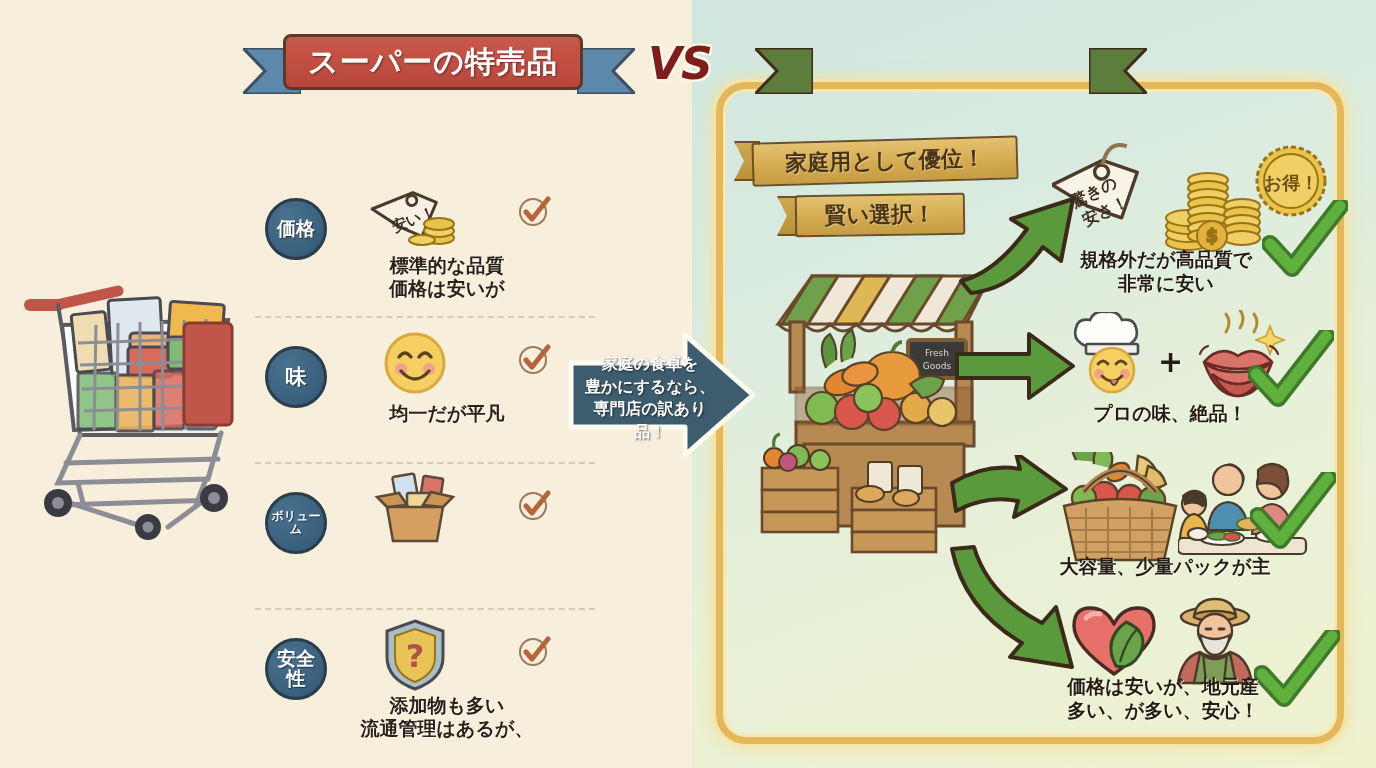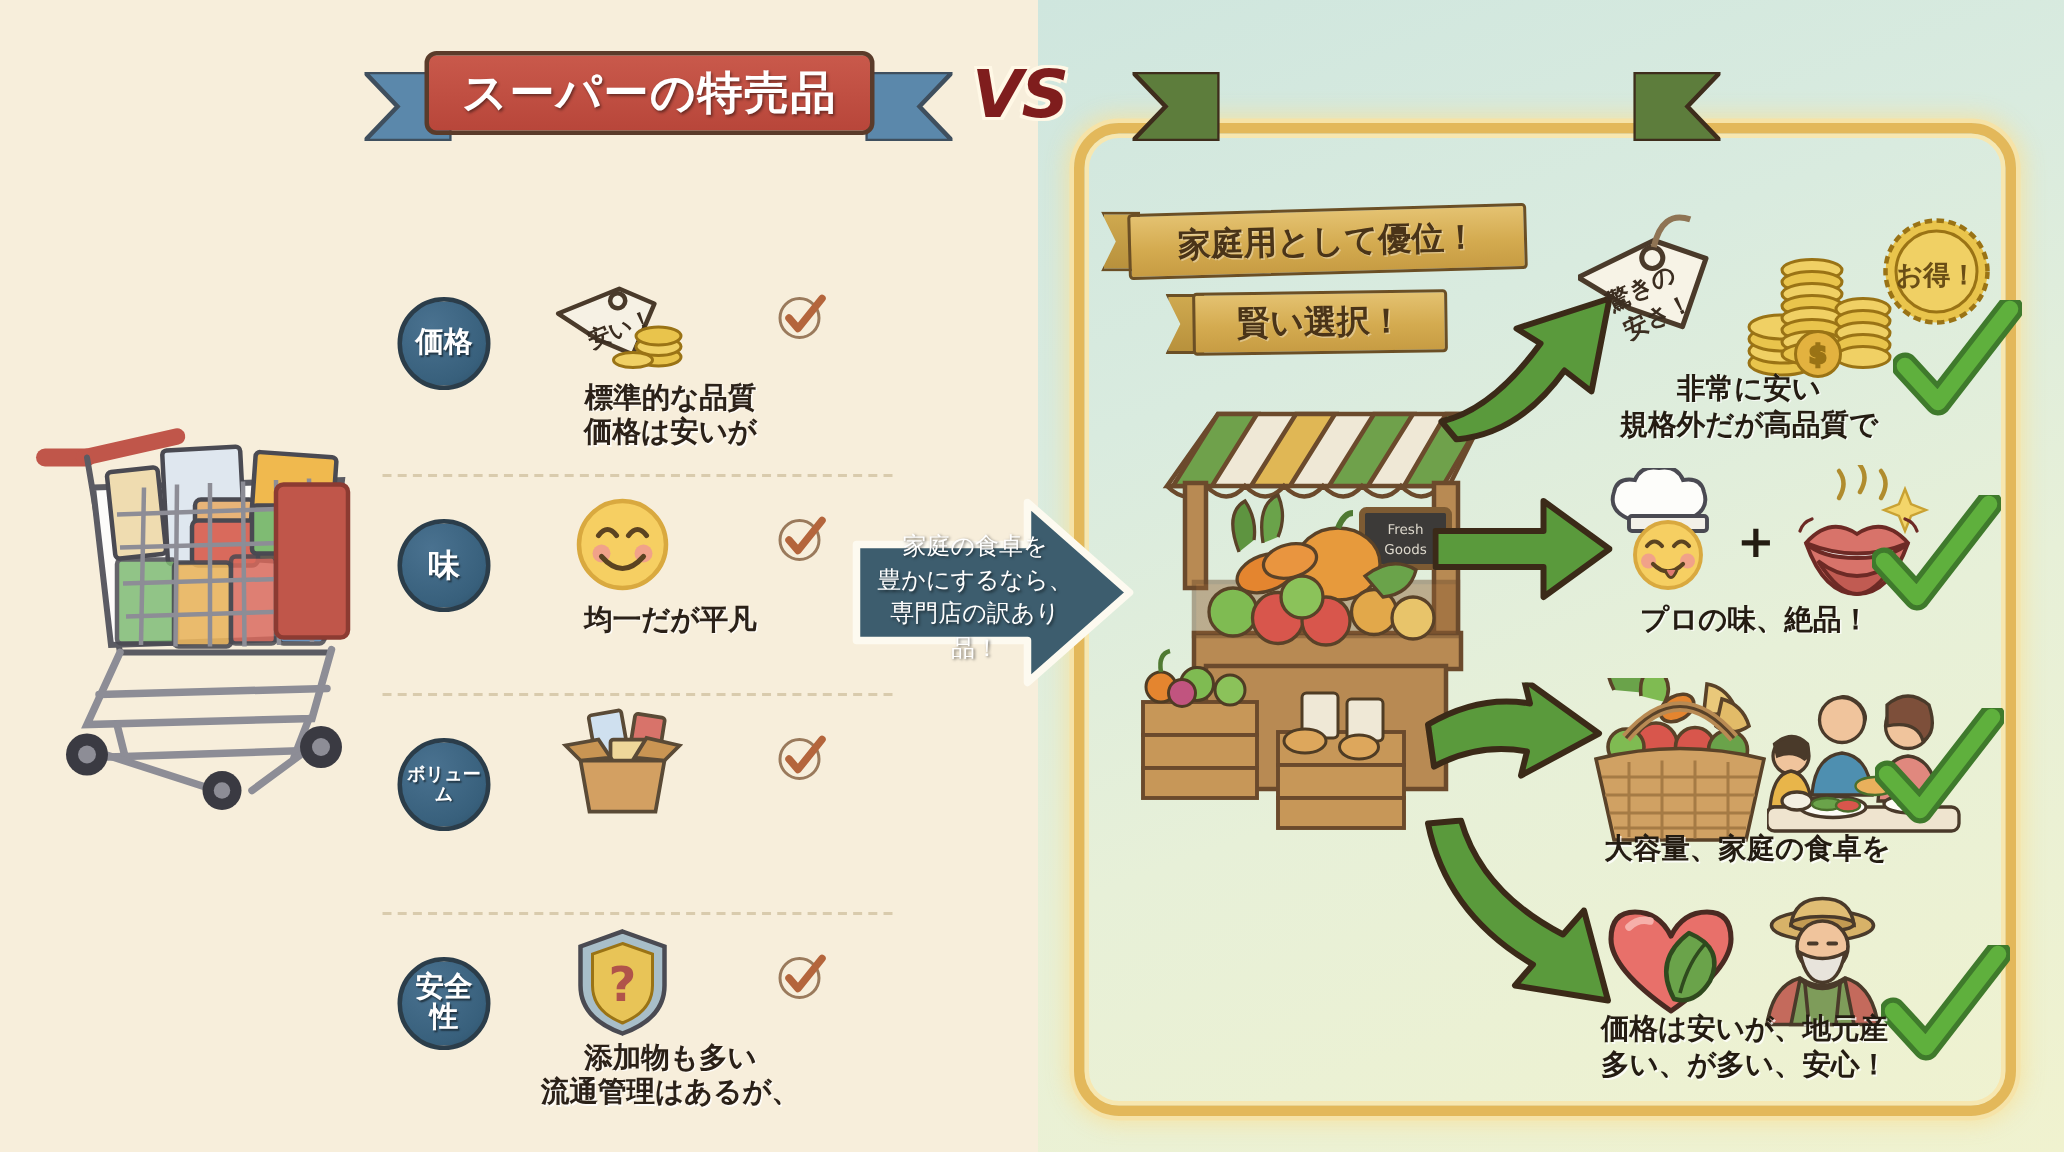--- a/index.html
+++ b/index.html
@@ -105,21 +105,21 @@
 
   
   .center-arrow {
     position: absolute; left: 567px; top: 327px; width: 190px; height: 136px;
     z-index: 6;
   }
   .center-arrow svg { width: 100%; height: 100%; display: block; }
   .center-arrow .ca-text {
     position: absolute; left: 14px; top: 26px; width: 138px;
     text-align: center; color: #fff;
-    font-size: 16px; font-weight: 400; line-height: 1.42;
+    font-size: 16px; font-weight: 700; line-height: 1.42;
     text-shadow: 1px 1px 2px rgba(0,0,0,.55);
   }
 
   
   .ribbon {
     position: absolute;
     display: flex; align-items: center; justify-content: center;
     background: linear-gradient(#e4c271, #d4ab50 55%, #c79c43);
     border: 2px solid #6b4f25;
     color: #4a3418; font-weight: 700;
@@ -458,22 +458,22 @@
   <svg class="abs" style="left:1252px; top:142px;" width="78" height="78" viewBox="0 0 78 78">
     <circle cx="39" cy="39" r="34" fill="#e9c44c" stroke="#9a7315" stroke-width="3" stroke-dasharray="5 3"></circle>
     <circle cx="39" cy="39" r="27" fill="#f0d064" stroke="#9a7315" stroke-width="2"></circle>
     <text x="39" y="47" font-size="18" font-weight="700" fill="#6a4e16" text-anchor="middle" font-family="DejaVu Sans, sans-serif">お得！</text>
   </svg>
   <svg class="abs big-check" style="left:1262px; top:200px;" viewBox="0 0 86 82">
     <path d="M8 44 L30 68 L78 6" fill="none" stroke="#3f7a2c" stroke-width="18" stroke-linecap="round" stroke-linejoin="round"></path>
     <path d="M8 44 L30 68 L78 6" fill="none" stroke="#5fb03d" stroke-width="11" stroke-linecap="round" stroke-linejoin="round"></path>
   </svg>
   <div class="r-text" style="left:1046px; top:248px; width:240px;">
+    <div>規格外だが高品質で</div>
     <div>非常に安い</div>
-    <div>規格外だが高品質で</div>
   </div>
 
   <svg class="abs" style="left:1068px; top:312px;" width="92" height="90" viewBox="0 0 92 90">
     <g stroke="#4a4a52" stroke-width="2.6">
       <path d="M18 34 q-14 -6 -10 -18 q2 -10 14 -8 q4 -10 16 -8 q12 -2 16 8 q12 -2 14 8 q4 12 -10 18 z" fill="#fdfdfa"></path>
       <rect x="18" y="32" width="52" height="10" rx="2" fill="#f2f0e8"></rect>
     </g>
     <circle cx="44" cy="58" r="22" fill="#f6cf62" stroke="#d9a93f" stroke-width="2.6"></circle>
     <circle cx="31" cy="62" r="5" fill="#f09a90" opacity=".85"></circle>
     <circle cx="57" cy="62" r="5" fill="#f09a90" opacity=".85"></circle>
@@ -549,21 +549,21 @@
       <ellipse cx="54" cy="85" rx="8" ry="4" fill="#d8564c"></ellipse>
       <ellipse cx="96" cy="83" rx="9" ry="4" fill="#7fbb52"></ellipse>
       <ellipse cx="72" cy="72" rx="13" ry="6" fill="#e9b05c"></ellipse>
     </g>
   </svg>
   <svg class="abs big-check" style="left:1250px; top:472px;" viewBox="0 0 86 82">
     <path d="M8 44 L30 68 L78 6" fill="none" stroke="#3f7a2c" stroke-width="18" stroke-linecap="round" stroke-linejoin="round"></path>
     <path d="M8 44 L30 68 L78 6" fill="none" stroke="#5fb03d" stroke-width="11" stroke-linecap="round" stroke-linejoin="round"></path>
   </svg>
   <div class="r-text" style="left:1040px; top:555px; width:250px;">
-    <div>大容量、家庭の食卓を</div>
+    <div>大容量、少量パックが主</div>
   </div>
 
   <svg class="abs" style="left:1068px; top:600px;" width="94" height="80" viewBox="0 0 94 80">
     <path d="M46 74 Q6 46 6 26 Q6 8 22 8 Q38 8 46 24 Q54 8 70 8 Q86 8 86 26 Q86 46 46 74 Z" fill="#e8706a" stroke="#4a2a22" stroke-width="3.4" stroke-linejoin="round"></path>
     <path d="M18 18 q6 -6 14 -4" fill="none" stroke="#f6b0aa" stroke-width="5" stroke-linecap="round"></path>
     <path d="M48 66 Q34 40 58 22 Q82 32 72 54 Q62 70 48 66 Z" fill="#6aa34a" stroke="#2f4a1e" stroke-width="3" stroke-linejoin="round"></path>
     <path d="M52 62 Q58 40 70 28" fill="none" stroke="#2f4a1e" stroke-width="2.4"></path>
   </svg>
   <svg class="abs" style="left:1170px; top:595px;" width="90" height="90" viewBox="0 0 90 90">
     <g stroke="#4a3a2a" stroke-width="2.4">

